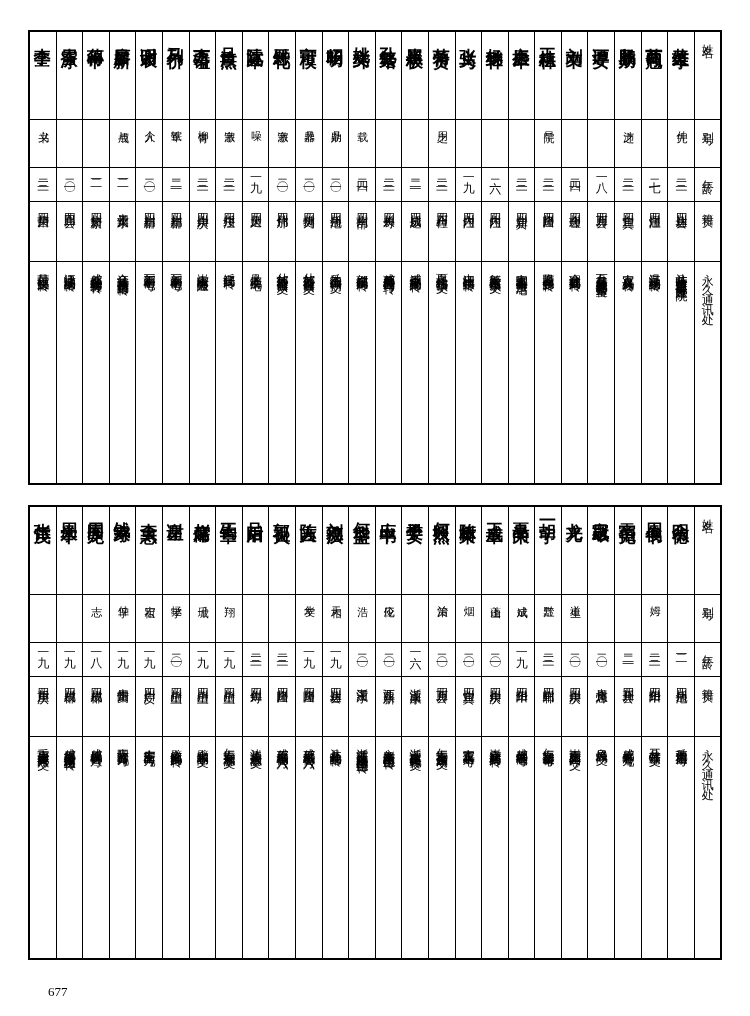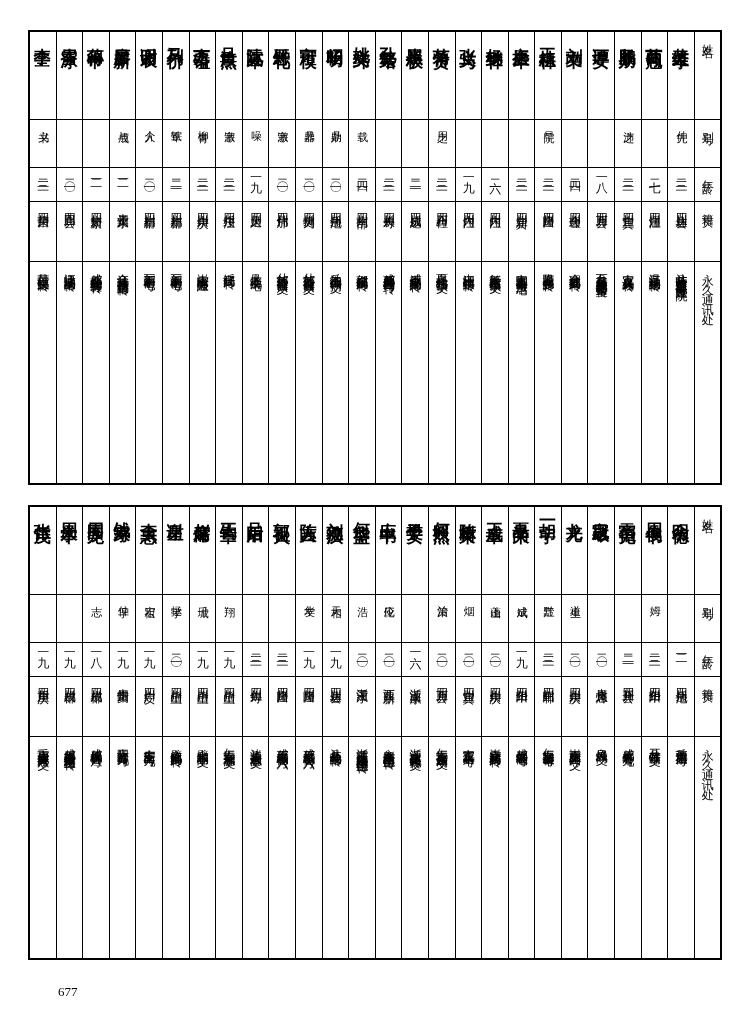--- a/index.html
+++ b/index.html
@@ -81,21 +81,21 @@
   .v.alias  { font-size: 11px; }
   .v.age    { font-size: 12px; letter-spacing: 2px; }
   .v.origin { font-size: 12px; letter-spacing: 1px; }
   .v.addr   { font-size: 12px; letter-spacing: 1px; }
 
   .v.hdr    { font-size: 12px; letter-spacing: 3px; font-weight: 400; }
   .v.hdr.addrhdr { letter-spacing: 10px; }
 
   .pagenum {
     position: absolute;
-    left: 58px;
+    left: 48px;
     top: 984px;
     font-size: 13px;
     font-family: "Liberation Serif", serif;
   }
 </style>
 </head>
 <body>
 
 <div class="page">
 

